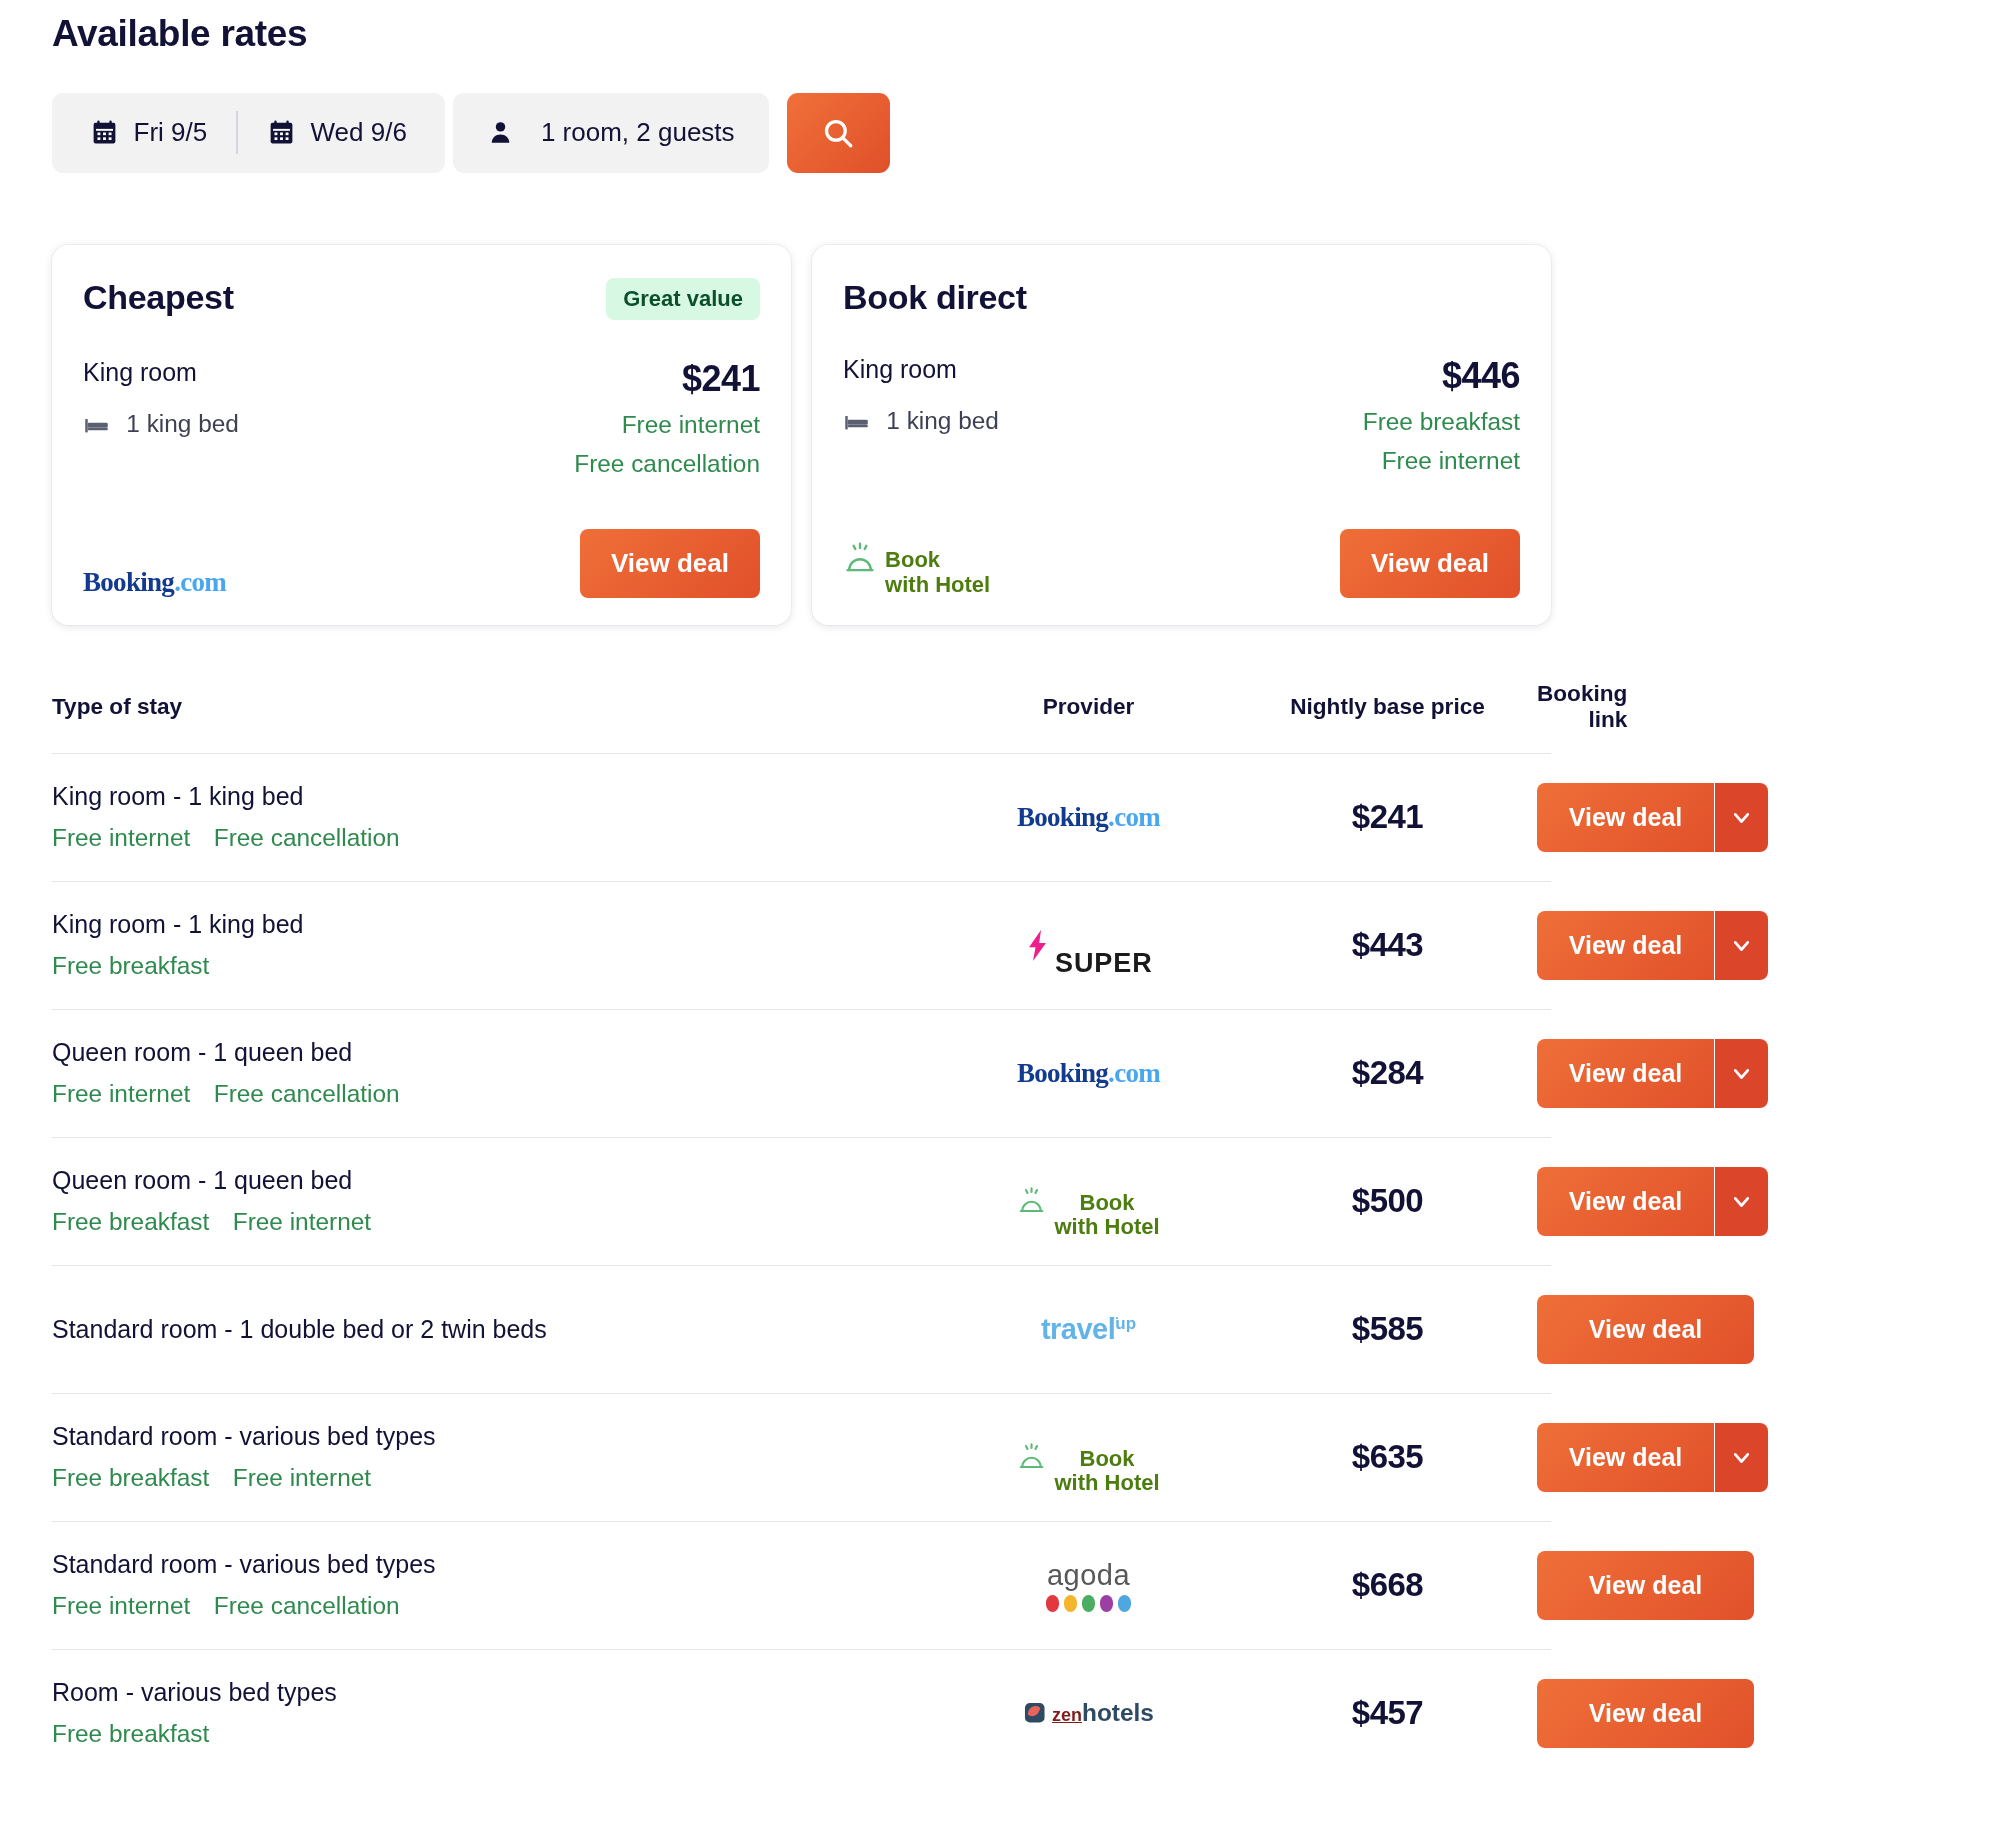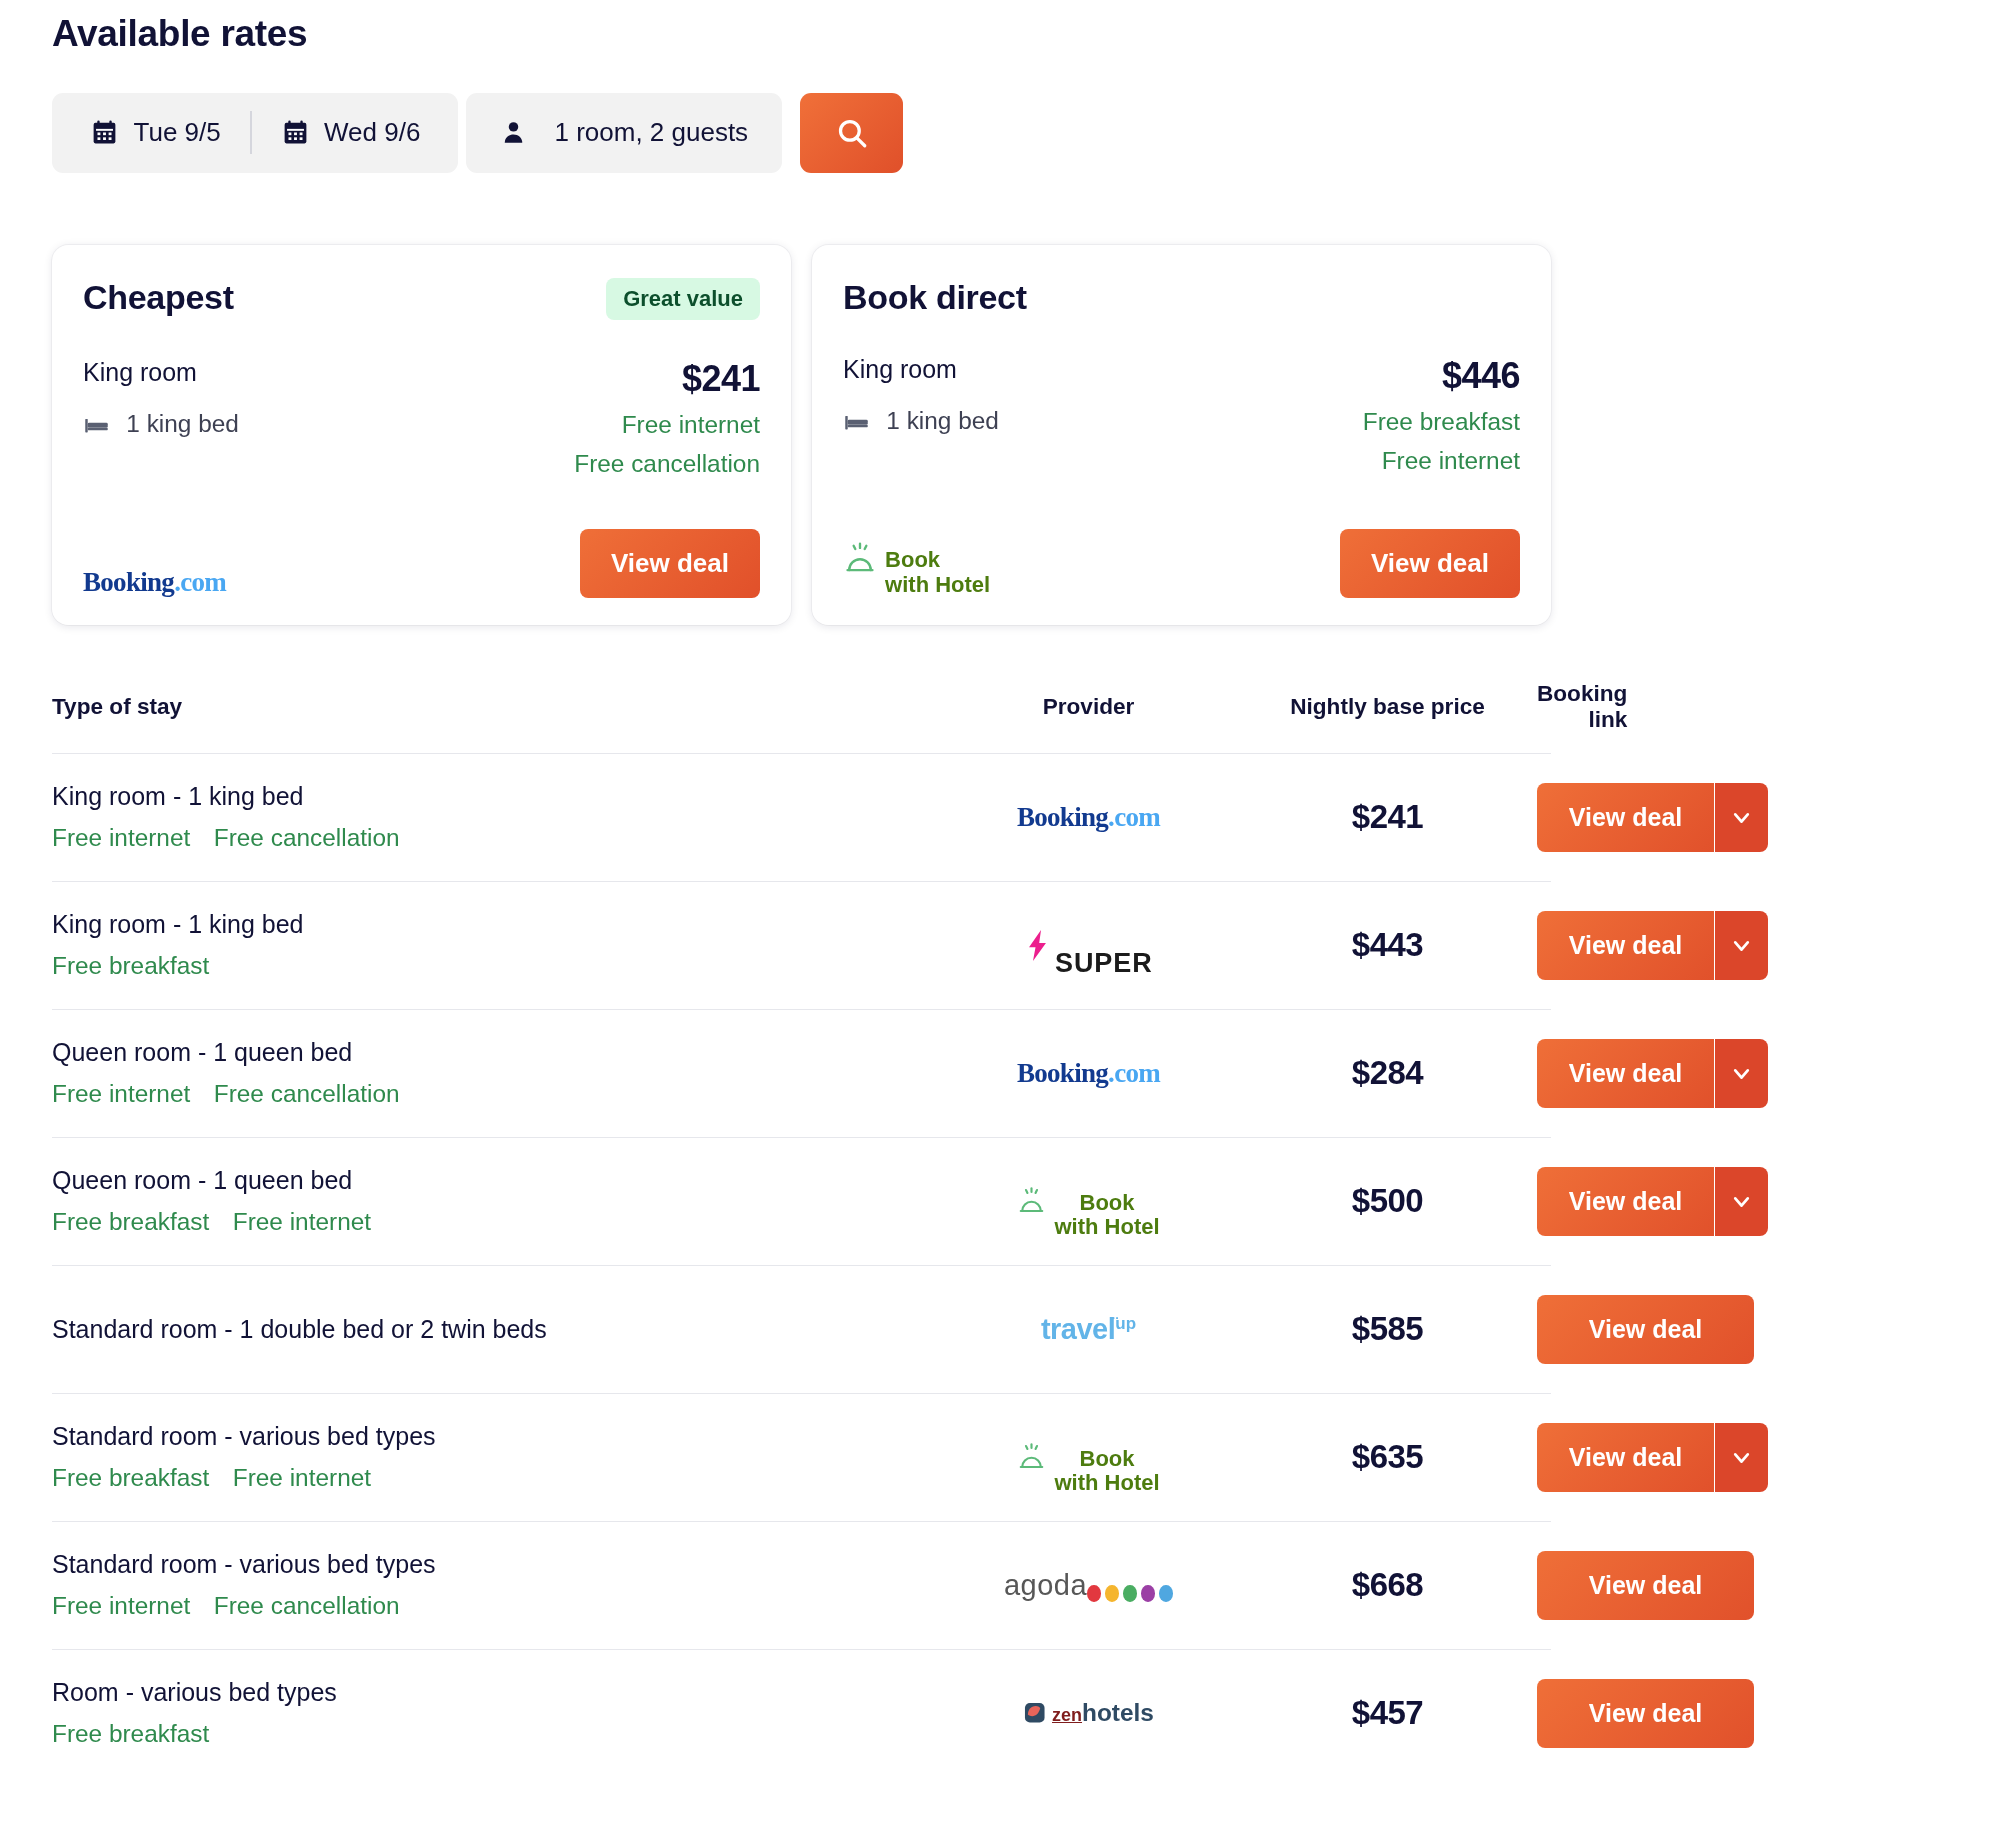--- a/index.html
+++ b/index.html
@@ -103,21 +103,21 @@
   .logo-booking { font-size: 27px; font-weight: bold; letter-spacing: -0.7px; font-family: "Liberation Serif", serif; }
   .logo-booking .b1 { color: #123a8f; }
   .logo-booking .b2 { color: #49a7f2; }
   .logo-bwh { display: flex; align-items: center; gap: 8.1px; }
   .logo-bwh .bwh-txt { color: #4d7c0f; font-size: 22px; font-weight: bold; line-height: 1.12; margin-top: 28px; }
   .logo-super { display: flex; align-items: center; gap: 3.6px; }
   .logo-super .sup-txt { font-size: 27px; font-weight: bold; letter-spacing: 0.9px; color: #1b1b1b; margin-top: 37px; }
   .logo-travelup { display: flex; align-items: center; }
   .logo-travelup .tu1 { font-size: 29px; font-weight: bold; color: #62b4e8; letter-spacing: -0.5px; }
   .logo-travelup .tu2 { font-size: 17px; font-weight: bold; color: #62b4e8; position: relative; top: -5.4px; }
-  .logo-agoda { display: flex; flex-direction: row; align-items: flex-end; }
+  .logo-agoda { display: flex; flex-direction: column; align-items: center; }
   .logo-agoda .ag-txt { font-size: 29px; color: #575757; letter-spacing: 0.5px; }
   .logo-agoda .dots { display: flex; gap: 4.5px; margin-top: 3.6px; }
   .logo-agoda .dots i { width: 13.6px; height: 16.3px; border-radius: 50%; display: block; }
   .logo-zen { display: flex; align-items: center; gap: 5.4px; }
   .logo-zen .zen1 { color: #7f1d1d; font-size: 18px; font-weight: bold; text-decoration: underline; }
   .logo-zen .zen2 { color: #2f4a63; font-size: 24.4px; font-weight: bold; }
 
   
   .table { margin-top: 56px; }
   .thead { display: flex; align-items: center; padding-bottom: 20px; }
@@ -175,21 +175,21 @@
             <rect x="6.2" y="12" width="2.4" height="2.2" fill="#fff"></rect>
             <rect x="10.8" y="12" width="2.4" height="2.2" fill="#fff"></rect>
             <rect x="15.4" y="12" width="2.4" height="2.2" fill="#fff"></rect>
             <rect x="6.2" y="16" width="2.4" height="2.2" fill="#fff"></rect>
             <rect x="10.8" y="16" width="2.4" height="2.2" fill="#fff"></rect>
             <rect x="15.4" y="16" width="2.4" height="2.2" fill="#fff"></rect>
             <rect x="6" y="2" width="2" height="4" rx="1"></rect>
             <rect x="16" y="2" width="2" height="4" rx="1"></rect>
           </svg>
         </span>
-        <span>Tue 9/5</span>
+        <span>Fri 9/5</span>
       </div>
       <div class="date-divider"></div>
       <div class="date-seg">
         <span class="icon">
           <svg width="29" height="29" viewBox="0 0 24 24" fill="#111236">
             <rect x="3" y="4" width="18" height="17" rx="1.5"></rect>
             <rect x="5" y="9" width="14" height="1.6" fill="#fff"></rect>
             <rect x="6.2" y="12" width="2.4" height="2.2" fill="#fff"></rect>
             <rect x="10.8" y="12" width="2.4" height="2.2" fill="#fff"></rect>
             <rect x="15.4" y="12" width="2.4" height="2.2" fill="#fff"></rect>

